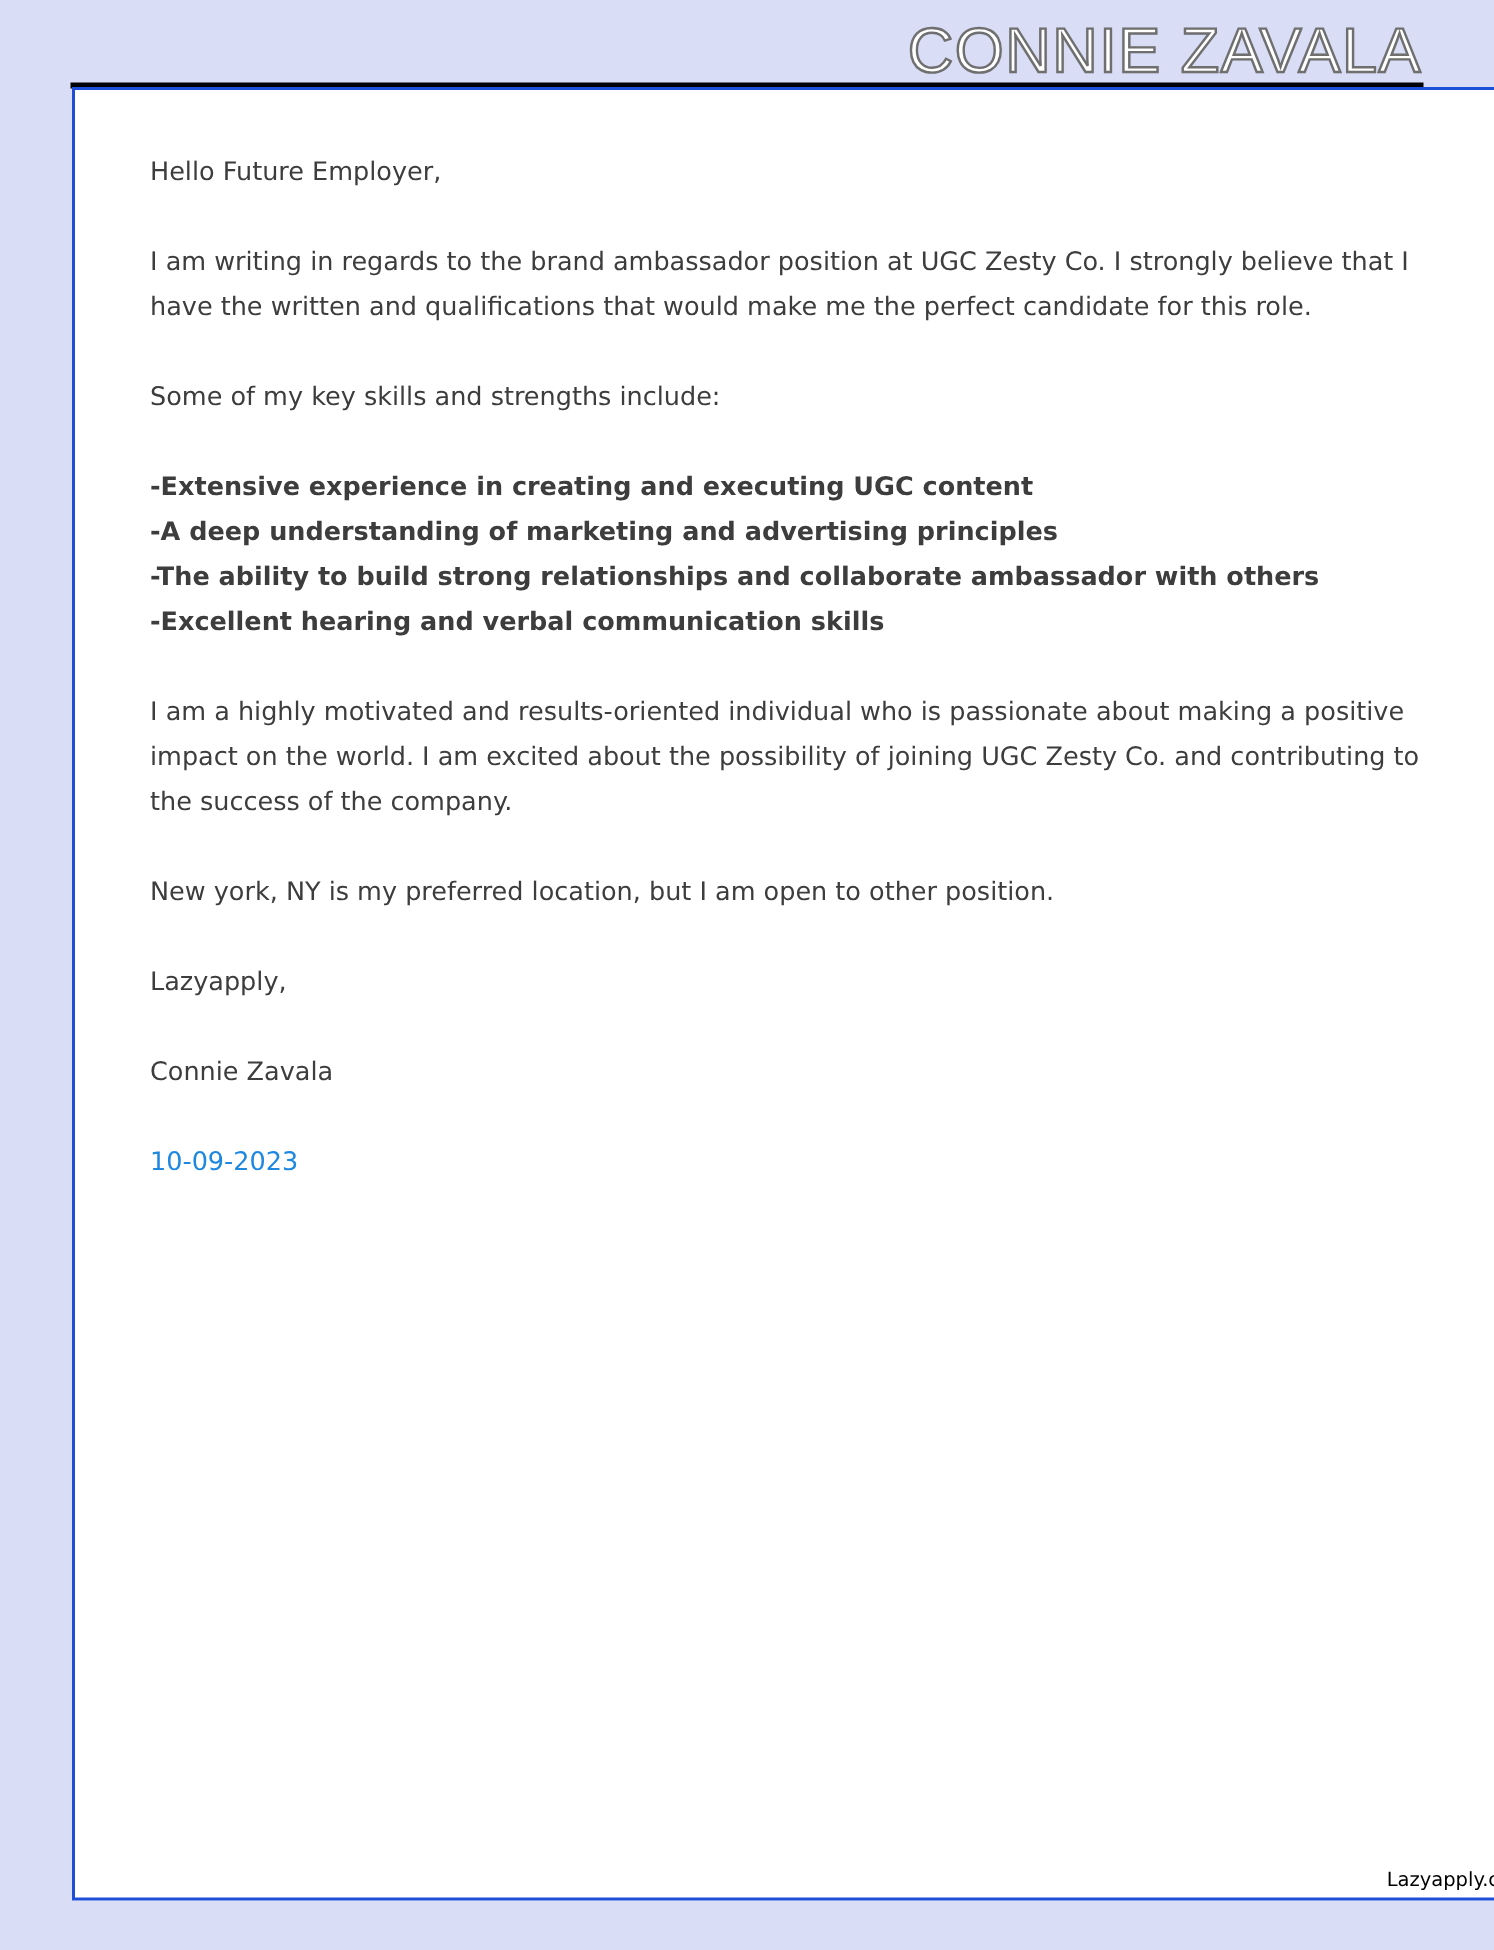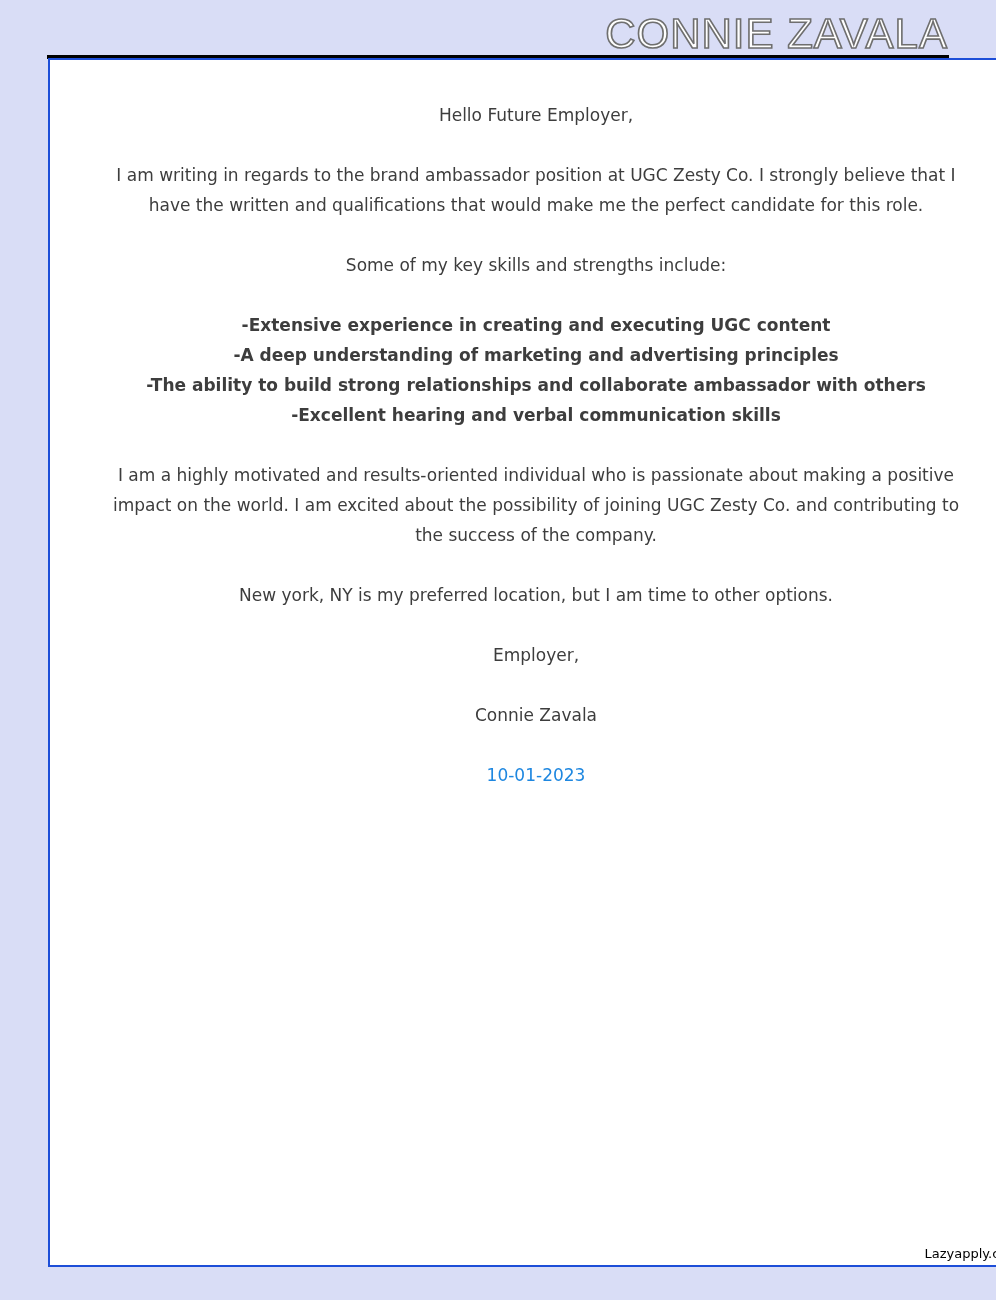--- a/index.html
+++ b/index.html
@@ -7,21 +7,20 @@
     padding: 0;
     background: #d9ddf6;
     font-family: "DejaVu Sans", "Liberation Sans", sans-serif;
   }
   .canvas {
     position: relative;
     width: 996px;
     height: 1300px;
     background: #d9ddf6;
     overflow: hidden;
-    text-align: center;
   }
   .header-name {
     position: absolute;
     top: 10px;
     right: 48px;
     font-family: "Liberation Sans", sans-serif;
     font-size: 42px;
     font-weight: 400;
     letter-spacing: 1px;
     color: #ffffff;
@@ -95,27 +94,27 @@
 
       <div class="skills-block">
         <div>-Extensive experience in creating and executing UGC content</div>
         <div>-A deep understanding of marketing and advertising principles</div>
         <div>-The ability to build strong relationships and collaborate ambassador with others</div>
         <div>-Excellent hearing and verbal communication skills</div>
       </div>
 
       <p>I am a highly motivated and results-oriented individual who is passionate about making a positive impact on the world. I am excited about the possibility of joining UGC Zesty Co. and contributing to the success of the company.</p>
 
-      <p>New york, NY is my preferred location, but I am time to other options.</p>
+      <p>New york, NY is my preferred location, but I am open to other position.</p>
 
 
-      <p>Employer,</p>
+      <p>Lazyapply,</p>
 
       <p>Connie Zavala</p>
 
-      <p class="date-line">10-01-2023</p>
+      <p class="date-line">10-09-2023</p>
 
     </div>
 
     <div class="watermark">Lazyapply.com</div>
   </div>
 
 </div>
 
 </body></html>

